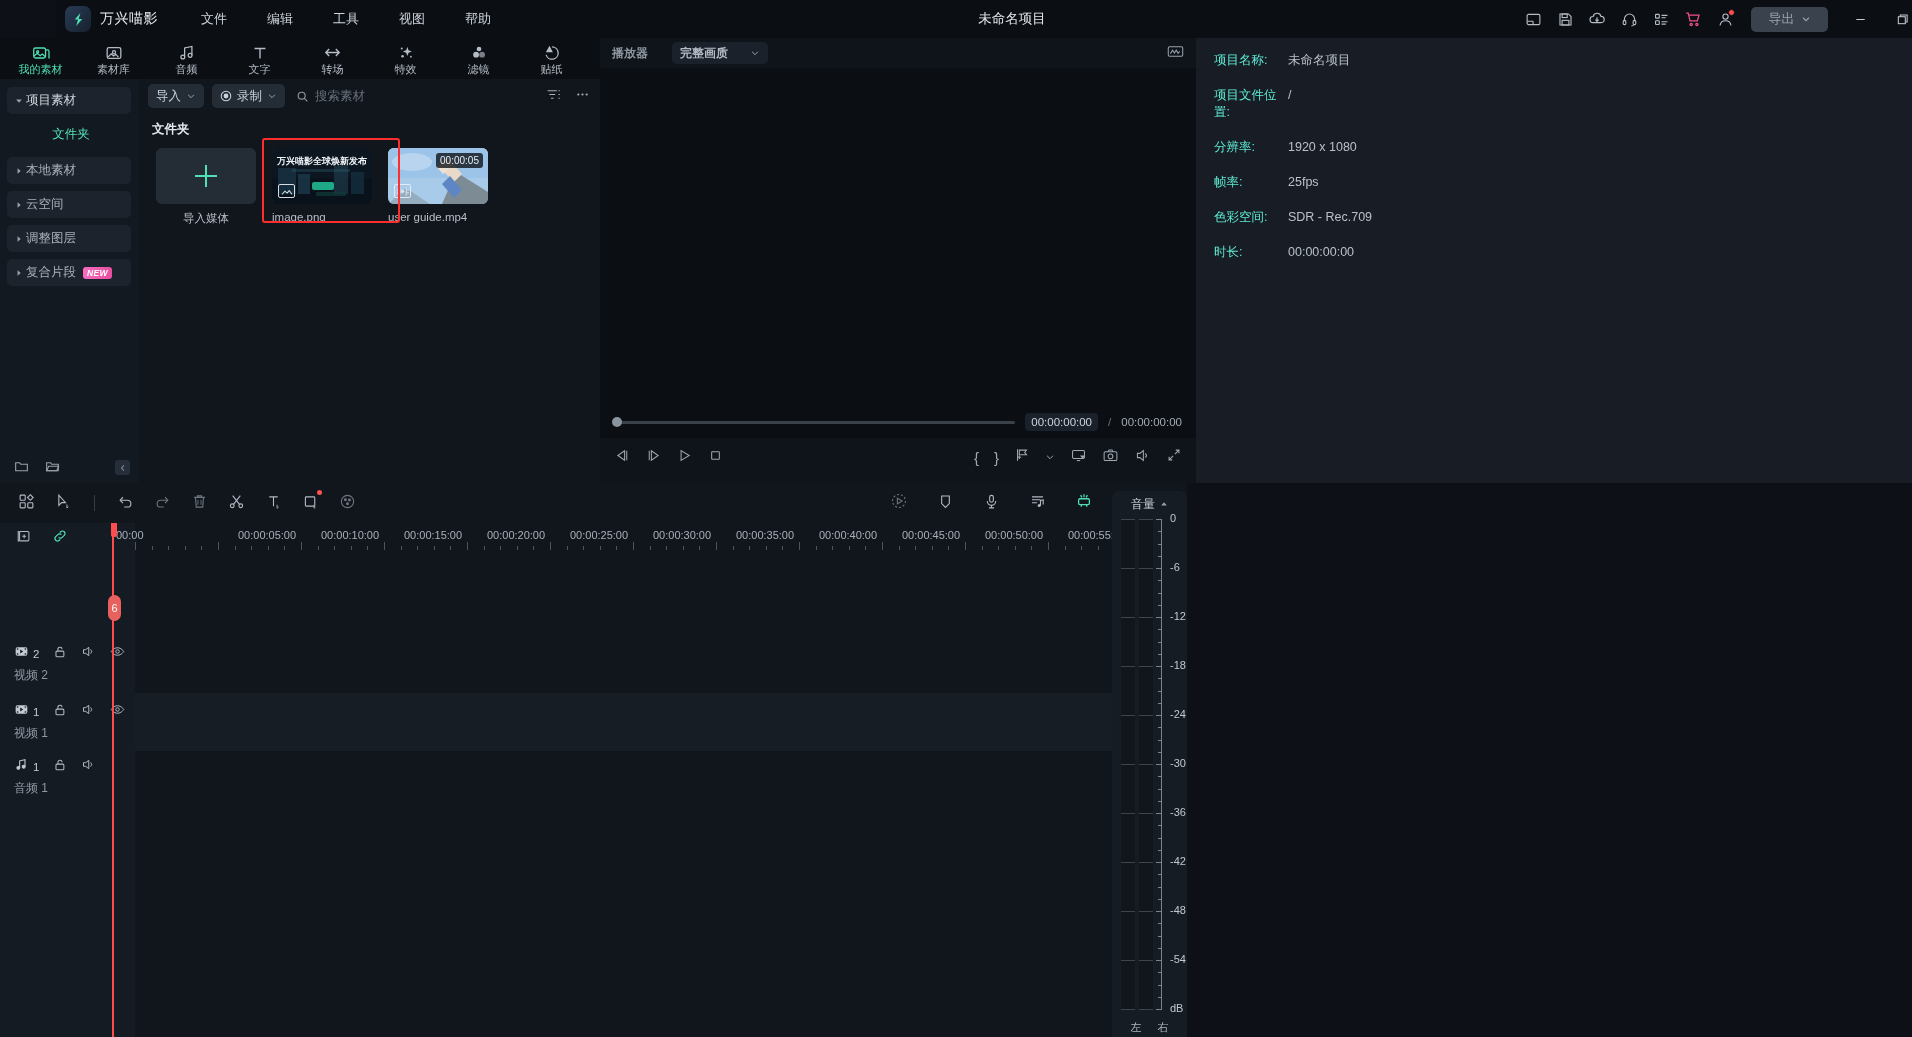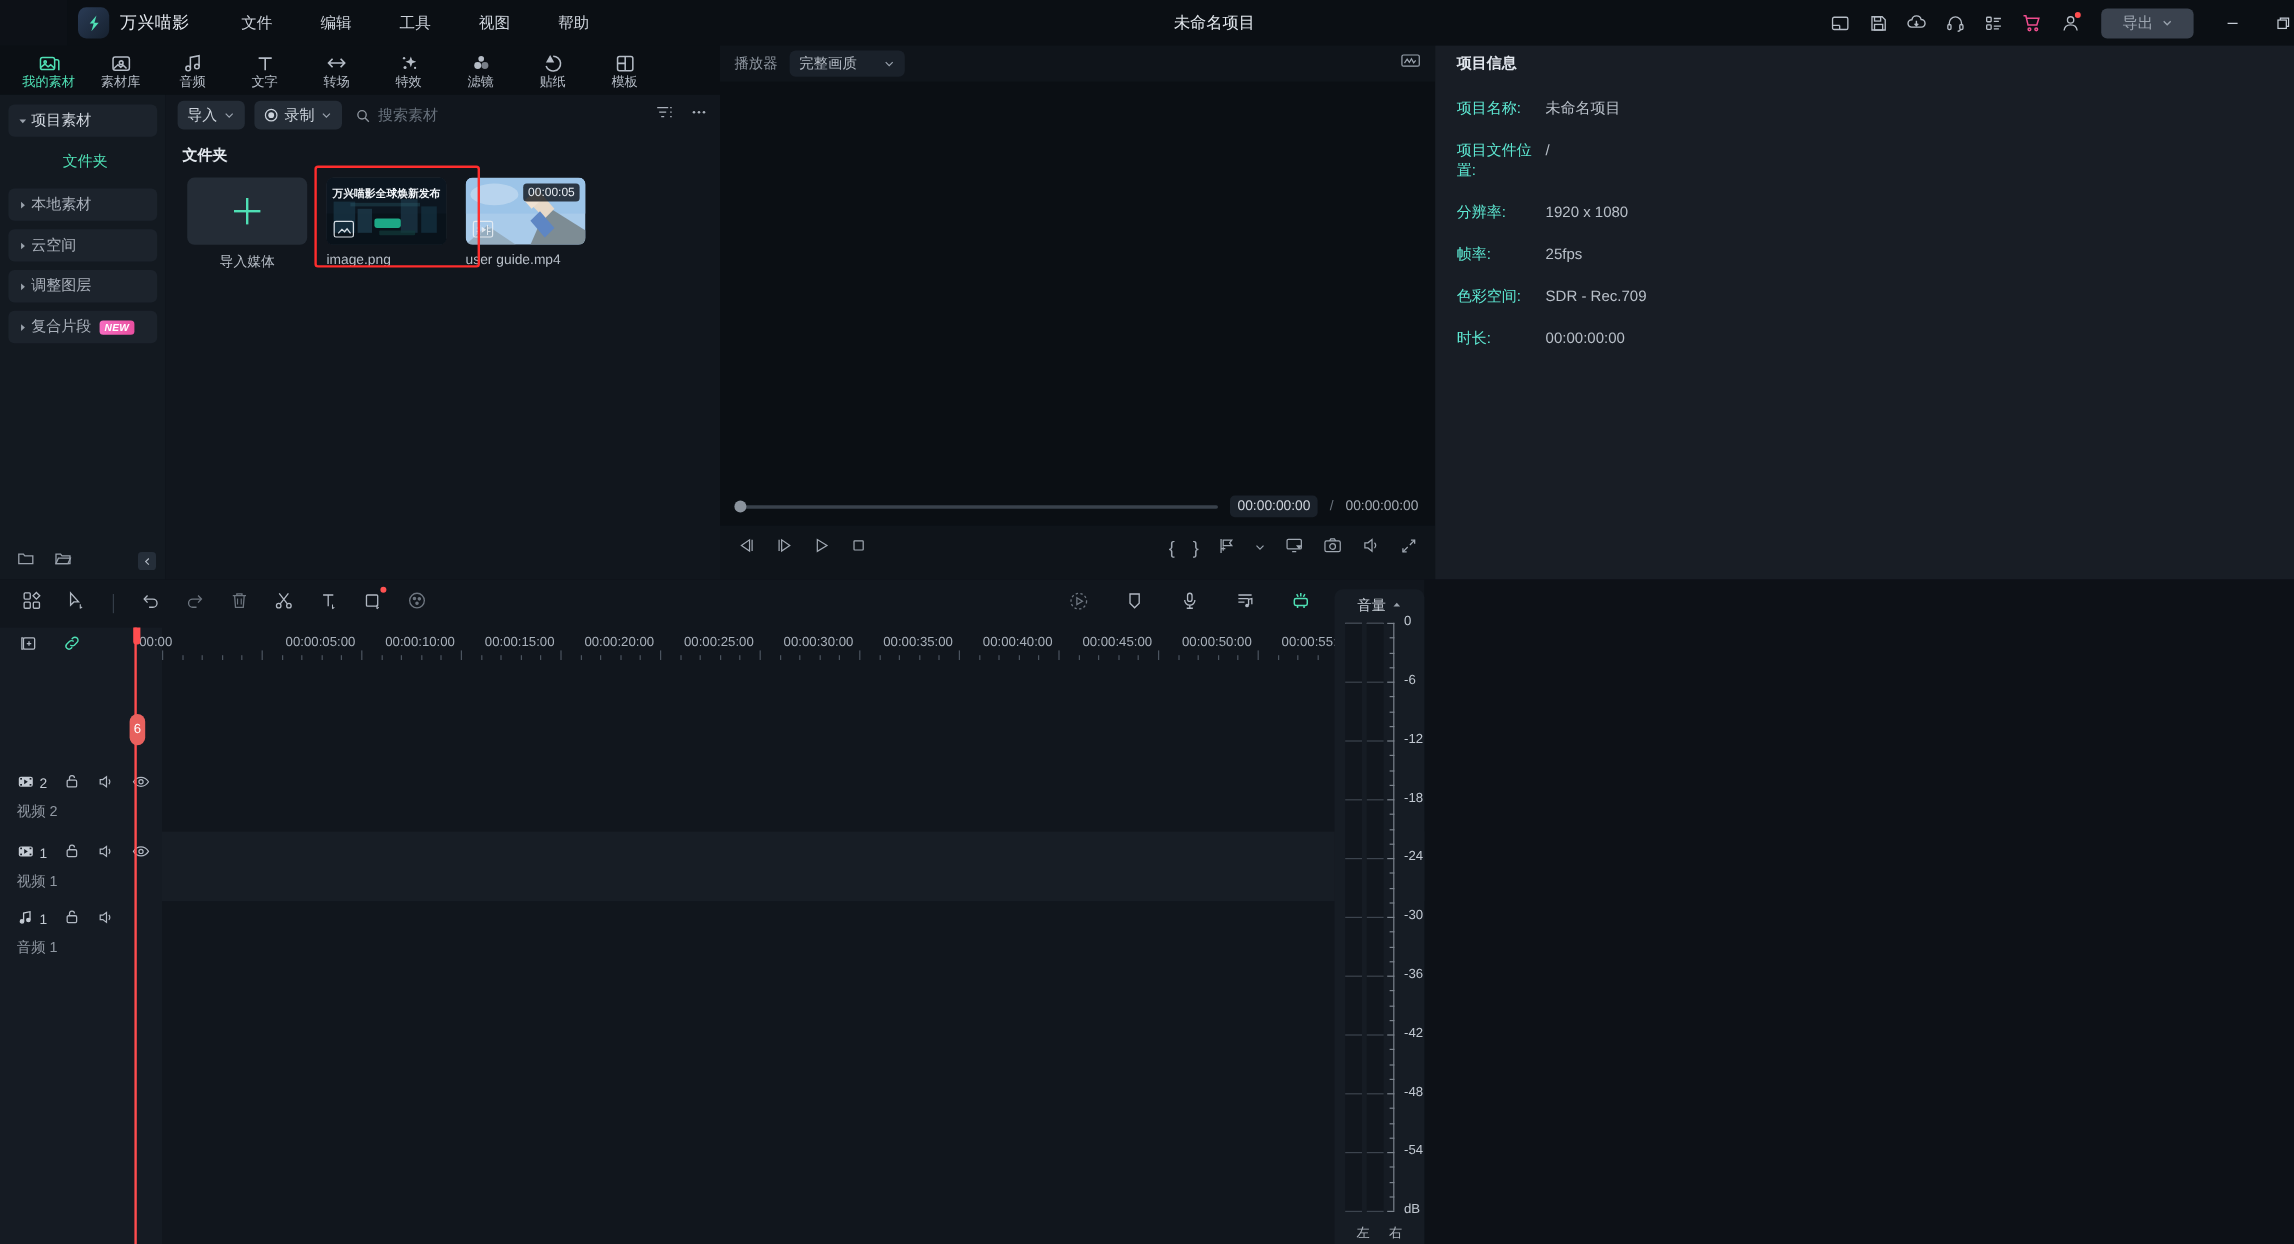--- a/index.html
+++ b/index.html
@@ -50,21 +50,21 @@
     height: 25px; min-width: 77px; margin: 0 10px 0 9px; border-radius: 5px;
     background: #3a424e; color: #9aa3ae; font-size: 13px;
     display: flex; align-items: center; justify-content: center; gap: 6px;
     padding: 0 8px; cursor: default;
   }
   .winctl { width: 40px; height: 38px; display:flex; align-items:center; justify-content:center; }
 
   
   .tooltabs {
     position: absolute; top: 38px; left: 0; width: 1190px; height: 41px;
-    background: #0b0f14; display: flex; align-items: center; padding-left: 14px; gap: 7px;
+    background: #0b0f14; display: flex; align-items: center; padding-left: 14px; gap: 20px;
   }
   .tooltab {
     width: 53px; height: 41px; display: flex; flex-direction: column;
     align-items: center; justify-content: center; gap: 1px;
     font-size: 11px; color: #b5bcc6; cursor: default; border-radius: 4px;
   }
   .tooltab.active { color: #4fe0b5; }
   .tooltab .tt-label { font-size: 11px; line-height: 1; }
 
   
@@ -137,21 +137,21 @@
     border: 1.4px solid #e9eef4; border-radius: 2px; opacity:.92;
     display:flex; align-items:center; justify-content:center;
   }
   .poster-img { position: absolute; inset: 0; }
 
   
   .player {
     position: absolute; top: 38px; left: 600px; width: 596px; height: 445px;
     background: #0f141a;
   }
-  .player-head { height: 30px; display: flex; align-items: center; padding: 0 12px; gap: 10px; position: relative; }
+  .player-head { height: 30px; display: flex; align-items: center; padding: 0 12px; gap: 24px; position: relative; font-weight: bold; }
   .player-head .lbl { font-size: 12px; color: #8d959f; }
   .quality-pill {
     height: 22px; border-radius: 5px; background: #1a212a; display: flex; align-items: center;
     gap: 22px; padding: 0 8px; font-size: 12px; color: #b4bbc4; cursor: default;
   }
   .player-head .right-ic { position: absolute; right: 12px; }
   .stage { position: absolute; top: 30px; left: 0; width: 596px; height: 370px; background: #0b0f14; }
   .pbar-row { position: absolute; bottom: 48px; left: 0; width: 596px; height: 26px; display: flex; align-items: center; padding: 0 14px; gap: 10px; }
   .scrub { flex: 1; height: 3px; background: #39414b; border-radius: 2px; position: relative; }
   .scrub-knob { position: absolute; left: -2px; top: -3.5px; width: 10px; height: 10px; border-radius: 50%; background: #8b939d; }
@@ -651,21 +651,20 @@
           <svg width="16" height="16" viewBox="0 0 18 18" fill="none" stroke="#a0a8b2" stroke-width="1.2">
               <path d="M11 3.5h3.5V7M7 14.5H3.5V11"></path>
               <path d="M14.5 3.5 10 8M3.5 14.5 8 10"></path>
             </svg>
         </span>
       </div>
     </div>
   </div>
 
   <div class="info">
-    <div class="info-head">项目信息</div>
     <div class="info-body">
       <div class="info-row">
         <span class="info-key">项目名称:</span>
         <span class="info-val">未命名项目</span>
       </div>
       <div class="info-row">
         <span class="info-key">项目文件位置:</span>
         <span class="info-val">/</span>
       </div>
       <div class="info-row">

